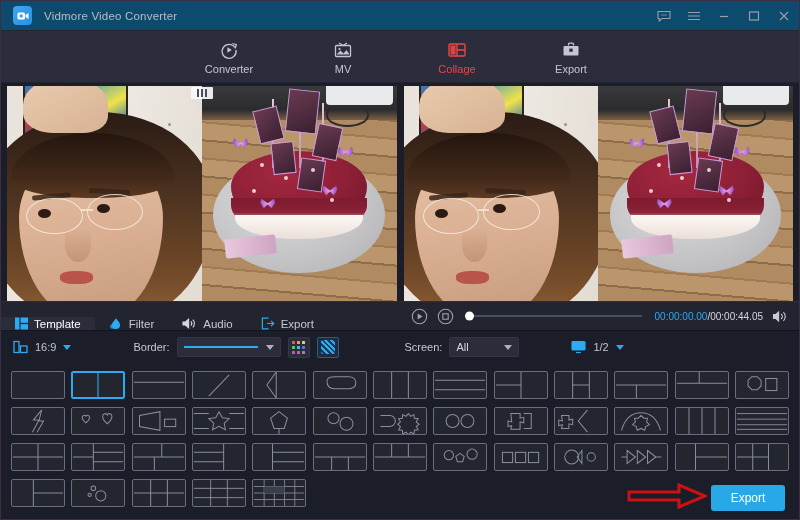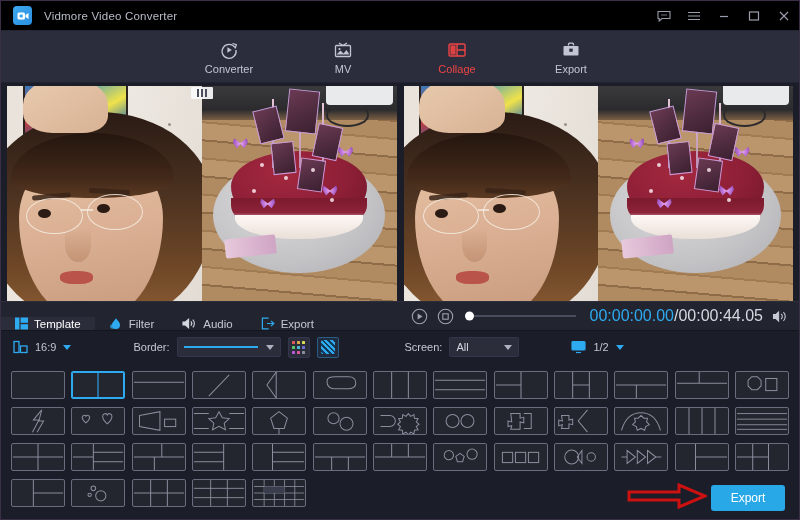--- a/index.html
+++ b/index.html
@@ -10,21 +10,21 @@
     overflow: hidden;
   }
   .app {
     position: relative; width: 800px; height: 520px;
     background: #1b1d29; color: #c9ccd6;
     border: 1px solid #3a2f44;
   }
 
   
   .titlebar {
-    height: 30px; background: #000000;
+    height: 30px; background: #0c4a6e;
     display: flex; align-items: center;
     border-bottom: 1px solid #232532;
   }
   .app-logo {
     width: 19px; height: 19px; margin-left: 12px;
     border-radius: 4px;
     background: linear-gradient(135deg, #3ea8f0, #2a8fe0);
     display: flex; align-items: center; justify-content: center;
     flex: none;
   }
@@ -223,21 +223,21 @@
 
   .player { flex: 1; display: flex; align-items: center; padding: 0 10px; gap: 9px; }
   .pbtn { width: 17px; height: 17px; color: #9ea1ae; }
   .track {
     flex: 1; height: 2px; background: #4a4d5c; position: relative; margin: 0 4px;
   }
   .thumb {
     position: absolute; left: 0; top: 50%; transform: translate(-2px,-50%);
     width: 9px; height: 9px; border-radius: 50%; background: #ffffff;
   }
-  .time { font-size: 16px; color: #d5d8e0; white-space: nowrap; }
+  .time { font-size: 10px; color: #d5d8e0; white-space: nowrap; }
   .time .cur { color: #2eaaf0; }
   .vol { width: 17px; height: 15px; color: #c7cad4; }
 
   
   .toolbar {
     height: 32px; background: #1b1d29; display: flex; align-items: center;
     padding: 0 12px; gap: 0; font-size: 11px; color: #c2c5d0;
   }
   .tb-group { display: flex; align-items: center; gap: 7px; }
   .ratio-ic { width: 15px; height: 15px; color: #2eaaf0; }

